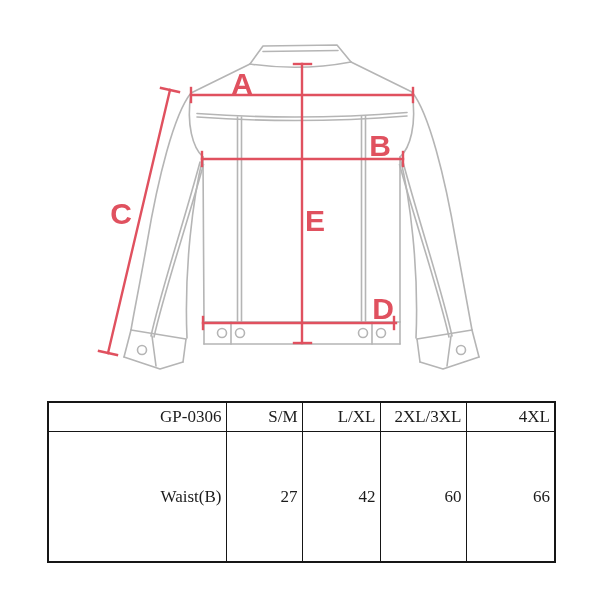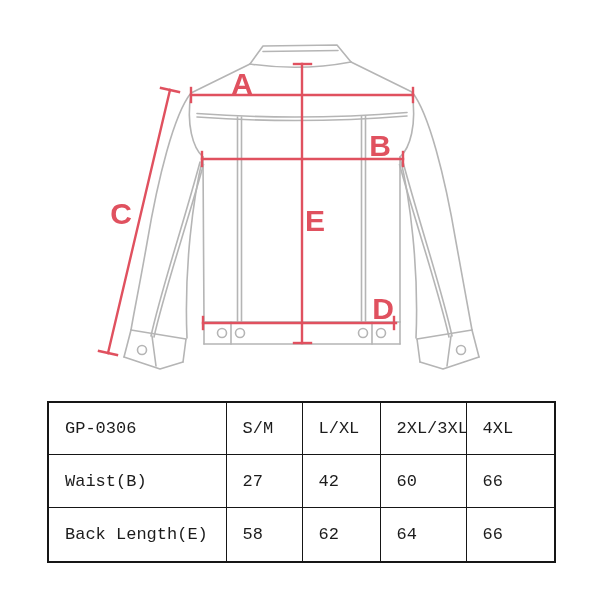--- a/index.html
+++ b/index.html
@@ -15,22 +15,22 @@
     font-weight:bold; font-size:30px; text-anchor:middle;
   }
   table.size-chart {
     position:absolute; left:47px; top:401px; width:507px; height:162px;
     border-collapse:collapse; table-layout:fixed;
     font-family:"Liberation Mono","DejaVu Sans Mono",monospace;
     font-size:17px; color:#1c1c1c; background:#ffffff;
   }
   table.size-chart { border:2px solid #161616; }
   table.size-chart th, table.size-chart td {
-    border:1.5px solid #161616; text-align:left; vertical-align:middle;
-    padding:16px; font-weight:normal; white-space:nowrap; overflow:hidden;
+    border:1.5px solid #161616; text-align:right; vertical-align:middle;
+    padding:4px; font-weight:normal; white-space:nowrap; overflow:hidden;font-family:Liberation Serif, serif;
   }
   col.c-model { width:178px; }
   col.c-sm { width:76px; }
   col.c-lxl { width:78px; }
   col.c-2xl { width:86px; }
   col.c-4xl { width:89px; }
 </style>
 </head>
 <body>
 
@@ -171,22 +171,15 @@
       </tr>
     </thead>
     <tbody>
       <tr>
         <td>Waist(B)</td>
         <td>27</td>
         <td>42</td>
         <td>60</td>
         <td>66</td>
       </tr>
-      <tr>
-        <td>Back Length(E)</td>
-        <td>58</td>
-        <td>62</td>
-        <td>64</td>
-        <td>66</td>
-      </tr>
     </tbody>
   </table>
 </div>
 
 </body></html>

